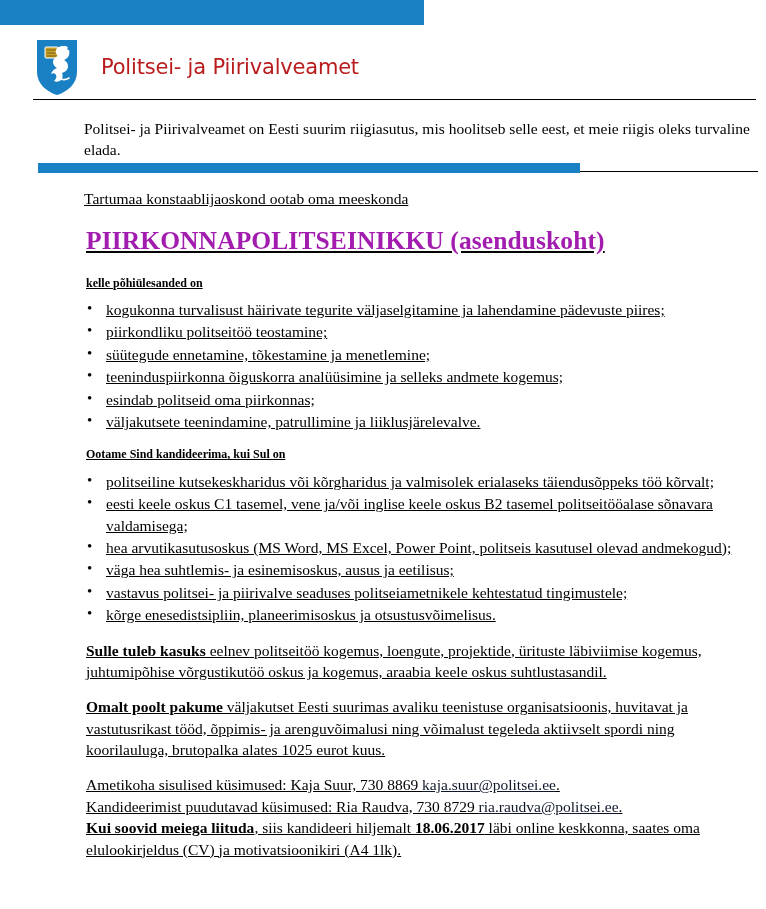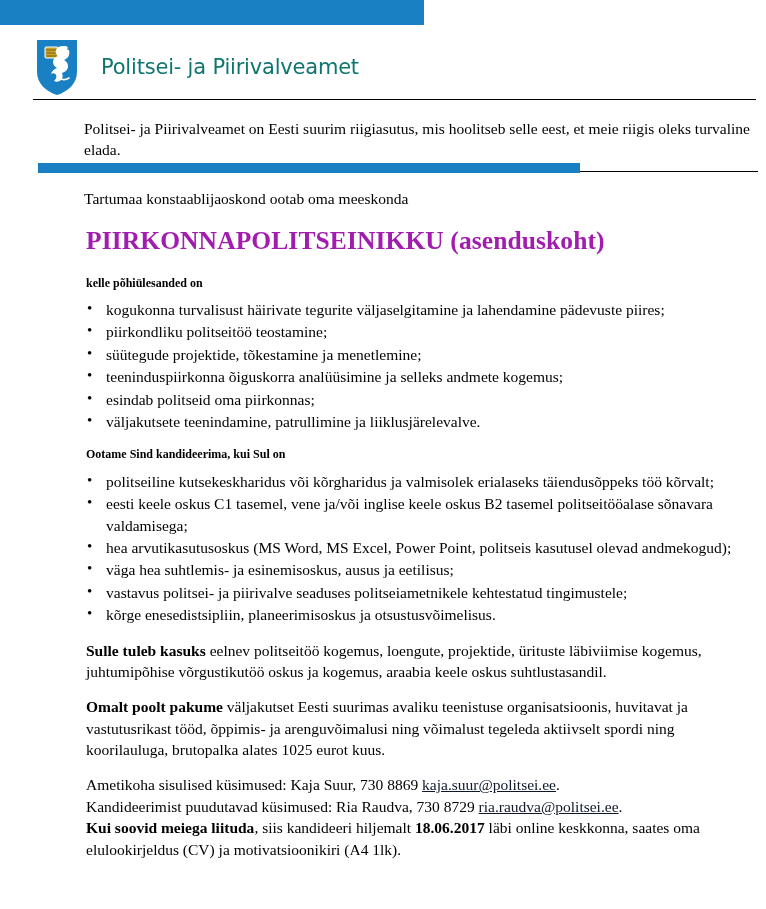--- a/index.html
+++ b/index.html
@@ -39,21 +39,21 @@
   .crest {
     width: 44px;
     height: 58px;
     flex: 0 0 44px;
     margin-left: 2px;
   }
   .org-name {
     font-family: "DejaVu Sans", "Liberation Sans", sans-serif;
     font-size: 21px;
     letter-spacing: -0.2px;
-    color: #0f766e;
+    color: #b91c1c;
     margin-left: 22px;
     white-space: nowrap;
   }
   .header-rule {
     position: absolute;
     left: 33px;
     top: 99px;
     width: 723px;
     height: 1px;
     background: #000000;
@@ -95,20 +95,21 @@
   }
 
   
   .content {
     position: absolute;
     left: 84px;
     top: 188px;
     width: 672px;
     font-size: 15.5px;
     line-height: 1.38;
+    text-decoration: underline;
   }
   .lede {
     margin: 0 0 14px 0;
   }
   .job-title {
     font-size: 25.5px;
     font-weight: bold;
     color: #a21caf;
     margin: 0 0 16px 2px;
     letter-spacing: 0.1px;
@@ -186,21 +187,21 @@
 <div class="content">
 
   <p class="lede">Tartumaa konstaablijaoskond ootab oma meeskonda</p>
 
   <h1 class="job-title">PIIRKONNAPOLITSEINIKKU (asenduskoht)</h1>
 
   <p class="sec-head">kelle põhiülesanded on</p>
   <ul class="bullets">
     <li>kogukonna turvalisust häirivate tegurite väljaselgitamine ja lahendamine pädevuste piires;</li>
     <li>piirkondliku politseitöö teostamine;</li>
-    <li>süütegude projektide, tõkestamine ja menetlemine;</li>
+    <li>süütegude ennetamine, tõkestamine ja menetlemine;</li>
     <li>teeninduspiirkonna õiguskorra analüüsimine ja selleks andmete kogemus;</li>
     <li>esindab politseid oma piirkonnas;</li>
     <li>väljakutsete teenindamine, patrullimine ja liiklusjärelevalve.</li>
   </ul>
 
   <p class="sec-head">Ootame Sind kandideerima, kui Sul on</p>
   <ul class="bullets">
     <li>politseiline kutsekeskharidus või kõrgharidus ja valmisolek erialaseks täiendusõppeks töö kõrvalt;</li>
     <li>eesti keele oskus C1 tasemel, vene ja/või inglise keele oskus B2 tasemel politseitööalase sõnavara valdamisega;</li>
     <li>hea arvutikasutusoskus (MS Word, MS Excel, Power Point, politseis kasutusel olevad andmekogud);</li>

